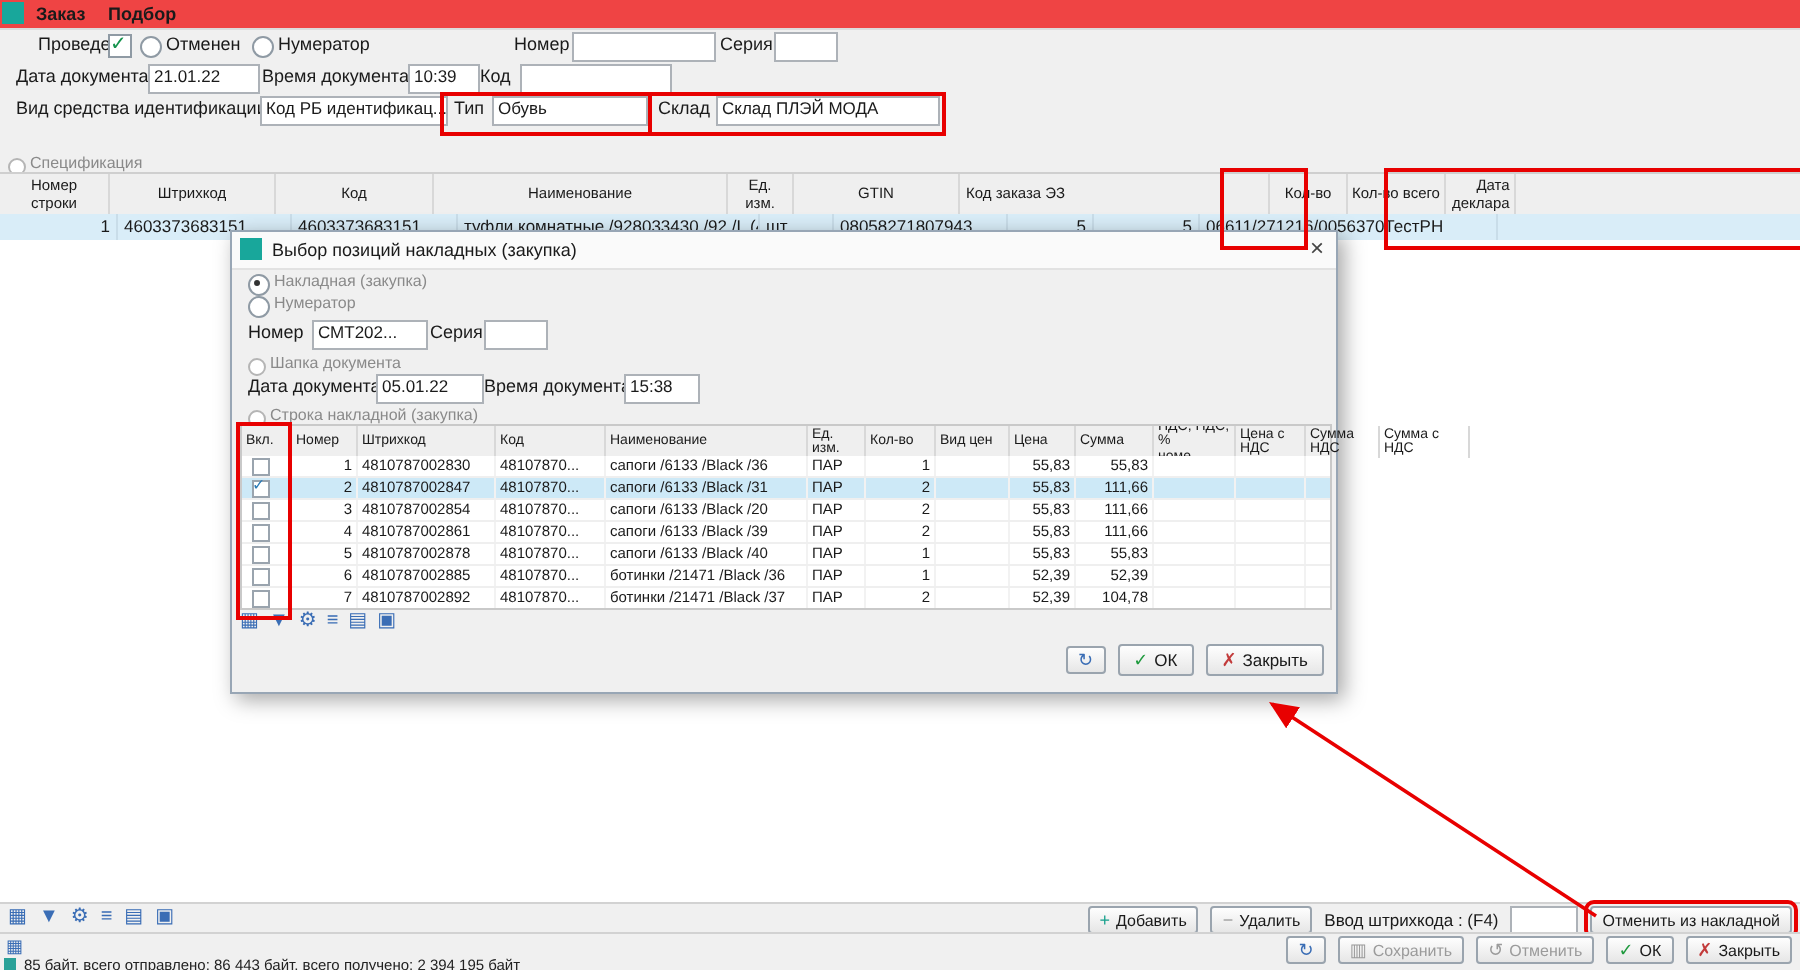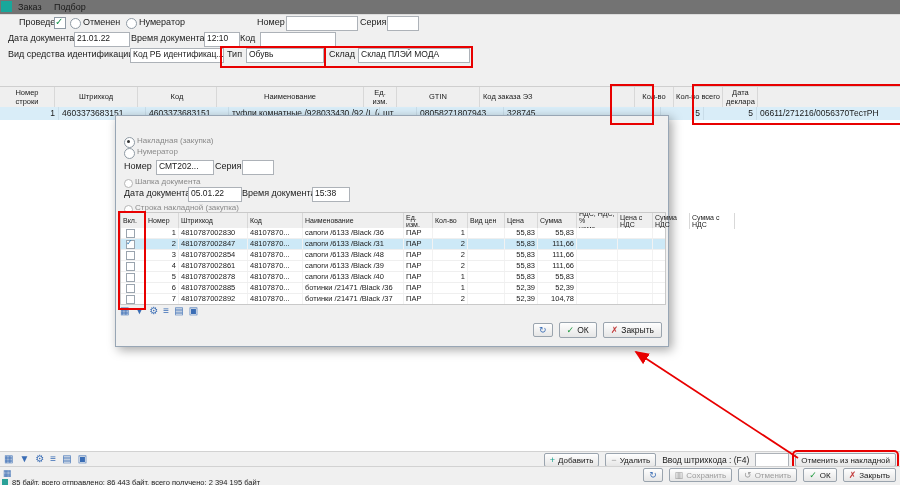--- a/index.html
+++ b/index.html
@@ -14,32 +14,32 @@
   .cbx.on::after{content:"\2713";position:absolute;left:0;top:-2px;font-size:10px;color:#15934d;}
   .radio{position:absolute;width:9px;height:9px;border-radius:50%;background:#fff;border:1px solid #8f9aa4;}
   .radio.on::after{content:"";position:absolute;left:2px;top:2px;width:3px;height:3px;border-radius:50%;background:#333;}
   .btn{display:inline-flex;align-items:center;gap:3px;height:14px;padding:0 7px;background:linear-gradient(#fefefe,#e6e6e6);border:1px solid #9aa4ae;border-radius:2px;font-size:8.5px;white-space:nowrap;}
   .btn.small{height:12px;font-size:8px;padding:0 5px;}
   .btn.disabled{color:#9b9b9b;}
   .icn{font-size:9px;line-height:1;}
   .icn.green{color:#1f9a3e;}.icn.red{color:#c23b3b;}.icn.blue{color:#3a6db5;}.icn.gray{color:#9b9b9b;}.icn.teal{color:#16a08c;}
 
   
-  .menubar{position:absolute;left:0;top:0;width:900px;height:14px;background:#737373;border-bottom:1px solid #dcdcdc;}
+  .menubar{position:absolute;left:0;top:0;width:900px;height:14px;background:#ef4444;border-bottom:1px solid #dcdcdc;font-weight:bold;}
   .appicon{position:absolute;left:1px;top:1px;width:11px;height:11px;background:#18a79b;}
   .menuitem{position:absolute;top:0;line-height:14px;font-size:9px;padding:0 4px;}
 
   .frow{position:absolute;left:0;width:900px;height:14px;}
 
   
   .groupline{position:absolute;left:0;width:900px;height:8px;}
   .gdot{position:absolute;left:4px;top:1px;width:7px;height:7px;border:1px solid #b5b5b5;border-radius:50%;background:#fff;}
   .spec-head{position:absolute;left:0;top:86px;width:900px;height:21px;display:flex;background:#efefef;border-top:1px solid #cfcfcf;border-bottom:1px solid #c6c6c6;}
   .spec-head .sc{flex:none;font-size:7.5px;line-height:8.5px;white-space:pre-line;overflow:hidden;border-right:1px solid #d8d8d8;display:flex;align-items:center;justify-content:center;text-align:center;padding:0 1px;}
-  .spec-head .sc.hl{justify-content:flex-start;text-align:center;padding-left:3px;}
+  .spec-head .sc.hl{justify-content:flex-start;text-align:right;padding-left:3px;}
   .spec-row{position:absolute;left:0;top:107px;width:900px;height:13px;display:flex;background:#d9edf8;border-bottom:1px solid #c9dde9;}
   .spec-row .sc{flex:none;font-size:8.5px;line-height:12px;white-space:nowrap;overflow:hidden;border-right:1px solid #c9dde9;padding:0 3px;}
   .sc.r{text-align:right;}
   .s0{width:52px}.s1{width:80px}.s2{width:76px}.s3{width:144px}.s4{width:30px}.s5{width:80px}.s6{width:150px}.s7{width:36px}.s8{width:46px}.s9{width:142px}.s10{width:30px}
   .mainwhite{position:absolute;left:0;top:120px;width:900px;height:331px;background:#fff;}
 
   
   .dialog{position:absolute;left:115px;top:115px;width:552px;height:230px;background:#f0f0f0;border:1px solid #98a6b5;box-shadow:3px 3px 10px rgba(0,0,0,.35);z-index:10;}
   .dlg-title{position:absolute;left:0;top:0;right:0;height:18px;background:#fafafa;border-bottom:1px solid #e2e2e2;}
   .dlg-icon{position:absolute;left:4px;top:3px;width:11px;height:11px;background:#18a79b;}
@@ -100,35 +100,39 @@
     <span class="lbl" style="left:257px">Номер</span>
     <span class="input" style="left:286px;width:66px"></span>
     <span class="lbl" style="left:360px">Серия</span>
     <span class="input" style="left:387px;width:26px"></span>
   </div>
 
   <div class="frow" style="top:32px">
     <span class="lbl" style="left:8px">Дата документа</span>
     <span class="input" style="left:74px;width:50px">21.01.22</span>
     <span class="lbl" style="left:131px">Время документа</span>
-    <span class="input" style="left:204px;width:30px">12:10</span>
+    <span class="input" style="left:204px;width:30px">10:39</span>
     <span class="lbl" style="left:240px">Код</span>
     <span class="input" style="left:260px;width:70px"></span>
   </div>
 
   <div class="frow" style="top:48px">
     <span class="lbl" style="left:8px">Вид средства идентификации</span>
     <span class="input" style="left:130px;width:88px">Код РБ идентификац...</span>
     <span class="lbl" style="left:227px">Тип</span>
     <span class="input" style="left:246px;width:72px">Обувь</span>
     <span class="lbl" style="left:329px">Склад</span>
     <span class="input" style="left:358px;width:106px">Склад ПЛЭЙ МОДА</span>
   </div>
 
 
+  <div class="groupline" style="top:78px">
+    <span class="gdot"></span>
+    <span class="lbl glbl" style="left:15px;top:-3px">Спецификация</span>
+  </div>
 
   <div class="spec-head">
     <span class="sc s0">Номер
 строки</span>
     <span class="sc s1">Штрихкод</span>
     <span class="sc s2">Код</span>
     <span class="sc s3">Наименование</span>
     <span class="sc s4">Ед.
 изм.</span>
     <span class="sc s5">GTIN</span>
@@ -139,30 +143,34 @@
 деклара</span>
 
   </div>
   <div class="spec-row">
     <span class="sc s0 r">1</span>
     <span class="sc s1">4603373683151</span>
     <span class="sc s2">4603373683151</span>
     <span class="sc s3">туфли комнатные /928033430 /92 /L (40)</span>
     <span class="sc s4">шт</span>
     <span class="sc s5">08058271807943</span>
-    <span class="sc s6">328745</span>
     <span class="sc s7 r">5</span>
     <span class="sc s8 r">5</span>
     <span class="sc s9">06611/271216/0056370ТестРН</span>
 
   </div>
 
   <div class="mainwhite"></div>
 
   <div class="dialog">
+    <div class="dlg-title">
+      <span class="dlg-icon"></span>
+      <span class="dlg-title-text">Выбор позиций накладных (закупка)</span>
+      <span class="dlg-close">×</span>
+    </div>
     <div class="dlg-body">
       <span class="radio on" style="left:8px;top:3px"></span>
       <span class="lbl glbl" style="left:21px;top:0px">Накладная (закупка)</span>
       <span class="radio" style="left:8px;top:14px"></span>
       <span class="lbl glbl" style="left:21px;top:11px">Нумератор</span>
 
       <span class="lbl" style="left:8px;top:26px">Номер</span>
       <span class="input" style="left:40px;top:26px;width:52px">СМТ202...</span>
       <span class="lbl" style="left:99px;top:26px">Серия</span>
       <span class="input" style="left:126px;top:26px;width:26px"></span>
@@ -234,21 +242,21 @@
             <span class="dc e11 r"></span>
             <span class="dc e12 r"></span>
 
           </div>
 
           <div class="drow">
             <span class="dc e0"><span class="rcb"></span></span>
             <span class="dc e1 r">3</span>
             <span class="dc e2">4810787002854</span>
             <span class="dc e3">48107870...</span>
-            <span class="dc e4">сапоги /6133 /Black /48</span>
+            <span class="dc e4">сапоги /6133 /Black /20</span>
             <span class="dc e5">ПАР</span>
             <span class="dc e6 r">2</span>
             <span class="dc e7"></span>
             <span class="dc e8 r">55,83</span>
             <span class="dc e9 r">111,66</span>
             <span class="dc e10"></span>
             <span class="dc e11 r"></span>
             <span class="dc e12 r"></span>
 
           </div>

